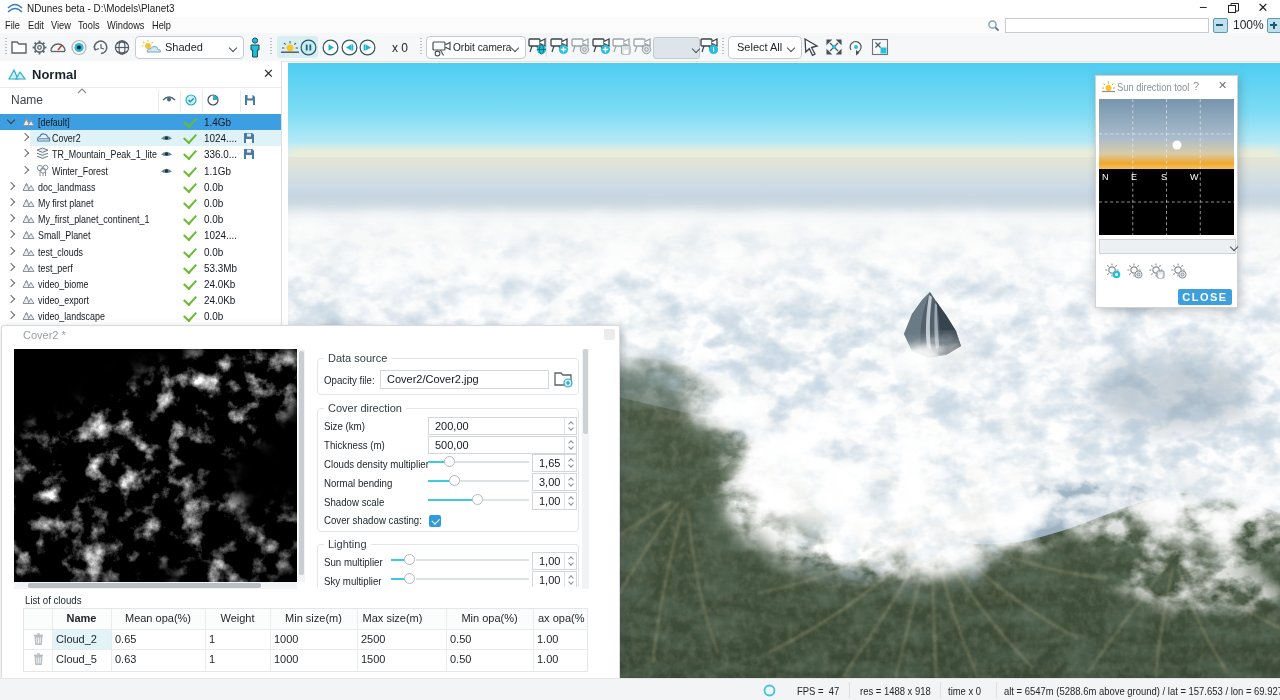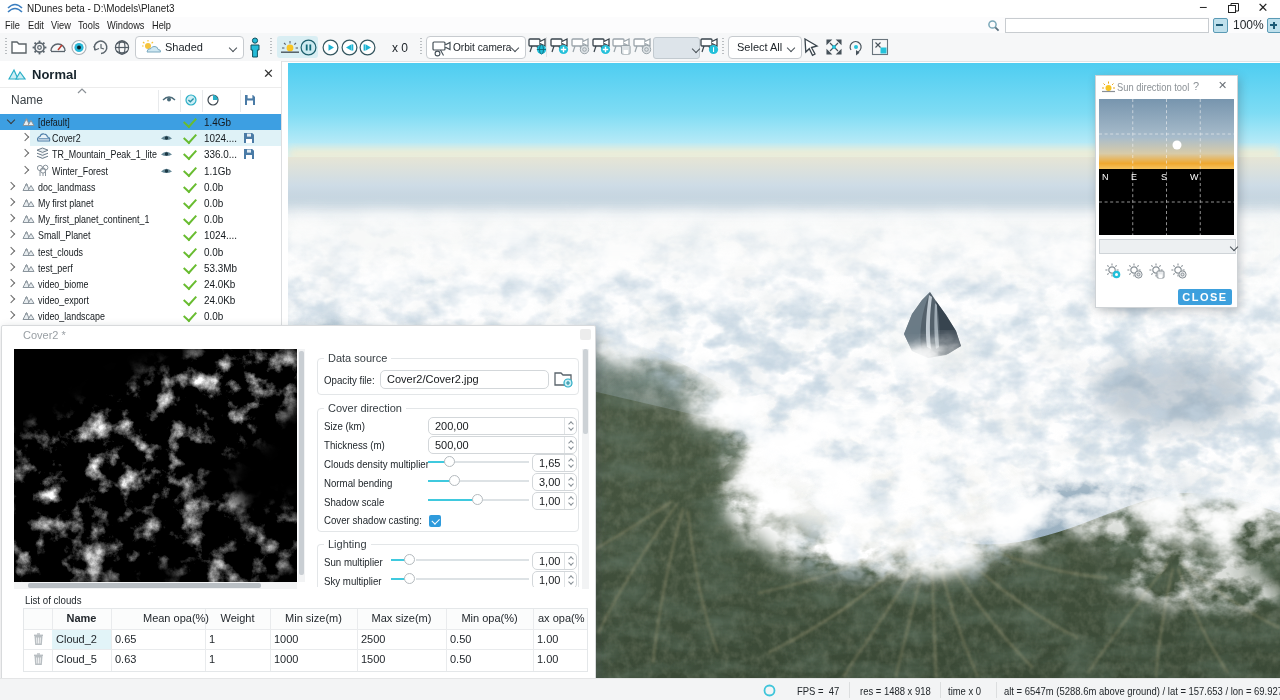--- a/index.html
+++ b/index.html
@@ -33,26 +33,26 @@
   .row .sz{position:absolute;left:204px;top:2px;font-size:11px;transform:scaleX(0.9);transform-origin:0 50%;}
   .chk{position:absolute;left:184px;top:3px;width:10px;height:6px;border:solid #68bc30;border-width:0 0 2.2px 2.2px;transform:rotate(-48deg);}
   .exp{position:absolute;top:4px;width:5px;height:5px;border:solid #6a6a6a;border-width:0 1.2px 1.2px 0;transform:rotate(-45deg);}
   .expd{position:absolute;top:3px;width:5px;height:5px;border:solid #3a3a3a;border-width:0 1.3px 1.3px 0;transform:rotate(45deg);}
   
   #statusbar{left:0;top:678px;width:1280px;height:22px;background:#f3f4f5;border-top:1px solid #e4e5e6;font-size:12px;color:#22272b;}
   #statusbar span{position:absolute;top:6px;white-space:pre;font-size:11px;transform:scaleX(0.86);transform-origin:0 50%;}
   #statusbar .ssep{position:absolute;top:3px;width:1px;height:16px;background:#dcdedf;}
   
   #cover2{left:1px;top:325px;width:593px;height:355px;background:#fff;border:1px solid #d8dadc;
-      box-shadow:2px 3px 10px rgba(60,70,80,.28);border-radius:2px;}
+      box-shadow:2px 3px 10px rgba(60,70,80,.28);border-radius:2px;padding-left:24px;}
   #cover2 .ttl{position:absolute;left:21px;top:3px;font-size:11px;color:#9aa0a5;}
   .grp{position:absolute;border:1px solid #e3e6e8;border-radius:4px;}
   .grp .lg{position:absolute;left:6px;top:-7px;background:#fff;padding:0 4px;font-size:11px;color:#363d42;}
   .lbl{position:absolute;font-size:11px;color:#21272c;white-space:nowrap;transform:scaleX(0.88);transform-origin:0 50%;}
-  .inp{position:absolute;background:#fff;border:1px solid #d3d7da;border-radius:5px;font-size:11px;color:#16191c;}
+  .inp{position:absolute;background:#fff;border:1px solid #d3d7da;border-radius:0;font-size:11px;color:#16191c;}
   .inp .v{position:absolute;left:6px;top:2px;font-size:11px;}
   .spin{position:absolute;width:11px;border-left:1px solid #e0e3e5;right:0;top:0;bottom:0;}
   .spin:before{content:"";position:absolute;left:3.5px;top:3.5px;width:3px;height:3px;border:solid #868e94;border-width:0 1px 1px 0;transform:rotate(-135deg);}
   .spin:after{content:"";position:absolute;left:3.5px;bottom:4px;width:3px;height:3px;border:solid #868e94;border-width:0 1px 1px 0;transform:rotate(45deg);}
   .slider{position:absolute;height:11px;}
   .slider .tr1{position:absolute;left:0;top:5px;height:2px;background:#3fc9de;}
   .slider .tr2{position:absolute;top:5px;height:2px;background:#dde2e5;right:0;}
   .slider .kn{position:absolute;top:0;width:11px;height:11px;border-radius:50%;background:#fff;border:1px solid #b4babe;box-sizing:border-box;}
   
   #ctable{position:absolute;left:21px;top:282px;width:563px;height:62px;border:1px solid #e4e7e9;font-size:11px;color:#23282d;}
@@ -859,24 +859,24 @@
     <div id="ctable">
         <div class="hrow"></div>
         <div class="vline" style="left:28px"></div>
         <div class="vline" style="left:87px"></div>
         <div class="vline" style="left:181px"></div>
         <div class="vline" style="left:246px"></div>
         <div class="vline" style="left:333px"></div>
         <div class="vline" style="left:422px"></div>
         <div class="vline" style="left:509px"></div>
         <div class="cell" style="left:28px;width:59px;text-align:center;font-weight:bold;">Name</div>
-        <div class="cell" style="left:105px;width:94px;text-align:center;">Mean opa(%)</div>
+        <div class="cell" style="left:87px;width:94px;text-align:center;">Mean opa(%)</div>
         <div class="cell" style="left:181px;width:65px;text-align:center;">Weight</div>
         <div class="cell" style="left:246px;width:87px;text-align:center;">Min size(m)</div>
-        <div class="cell" style="left:333px;width:89px;text-align:center;">Max size(m)</div>
+        <div class="cell" style="left:324px;width:89px;text-align:center;">Max size(m)</div>
         <div class="cell" style="left:422px;width:87px;text-align:center;">Min opa(%)</div>
         <div class="cell" style="left:514px;top:3px;">ax opa(%</div>
         <div style="position:absolute;left:0;top:20px;width:100%;height:1px;background:#e9ebed;"></div>
         <div style="position:absolute;left:28px;top:21px;width:59px;height:19px;background:#e2f4f8;"></div>
         <svg style="position:absolute;left:9px;top:24px" width="11" height="13" viewBox="0 0 11 13">
           <path d="M1.5,3 L9.5,3 L8.8,12 L2.2,12 Z" fill="#b8bec2"></path>
           <rect x="1" y="1.6" width="9" height="1.4" fill="#b8bec2"></rect>
           <rect x="4" y="0.3" width="3" height="1.4" fill="#b8bec2"></rect>
           <g stroke="#fff" stroke-width="0.8">
             <line x1="3.6" y1="4.5" x2="3.9" y2="10.5"></line>

